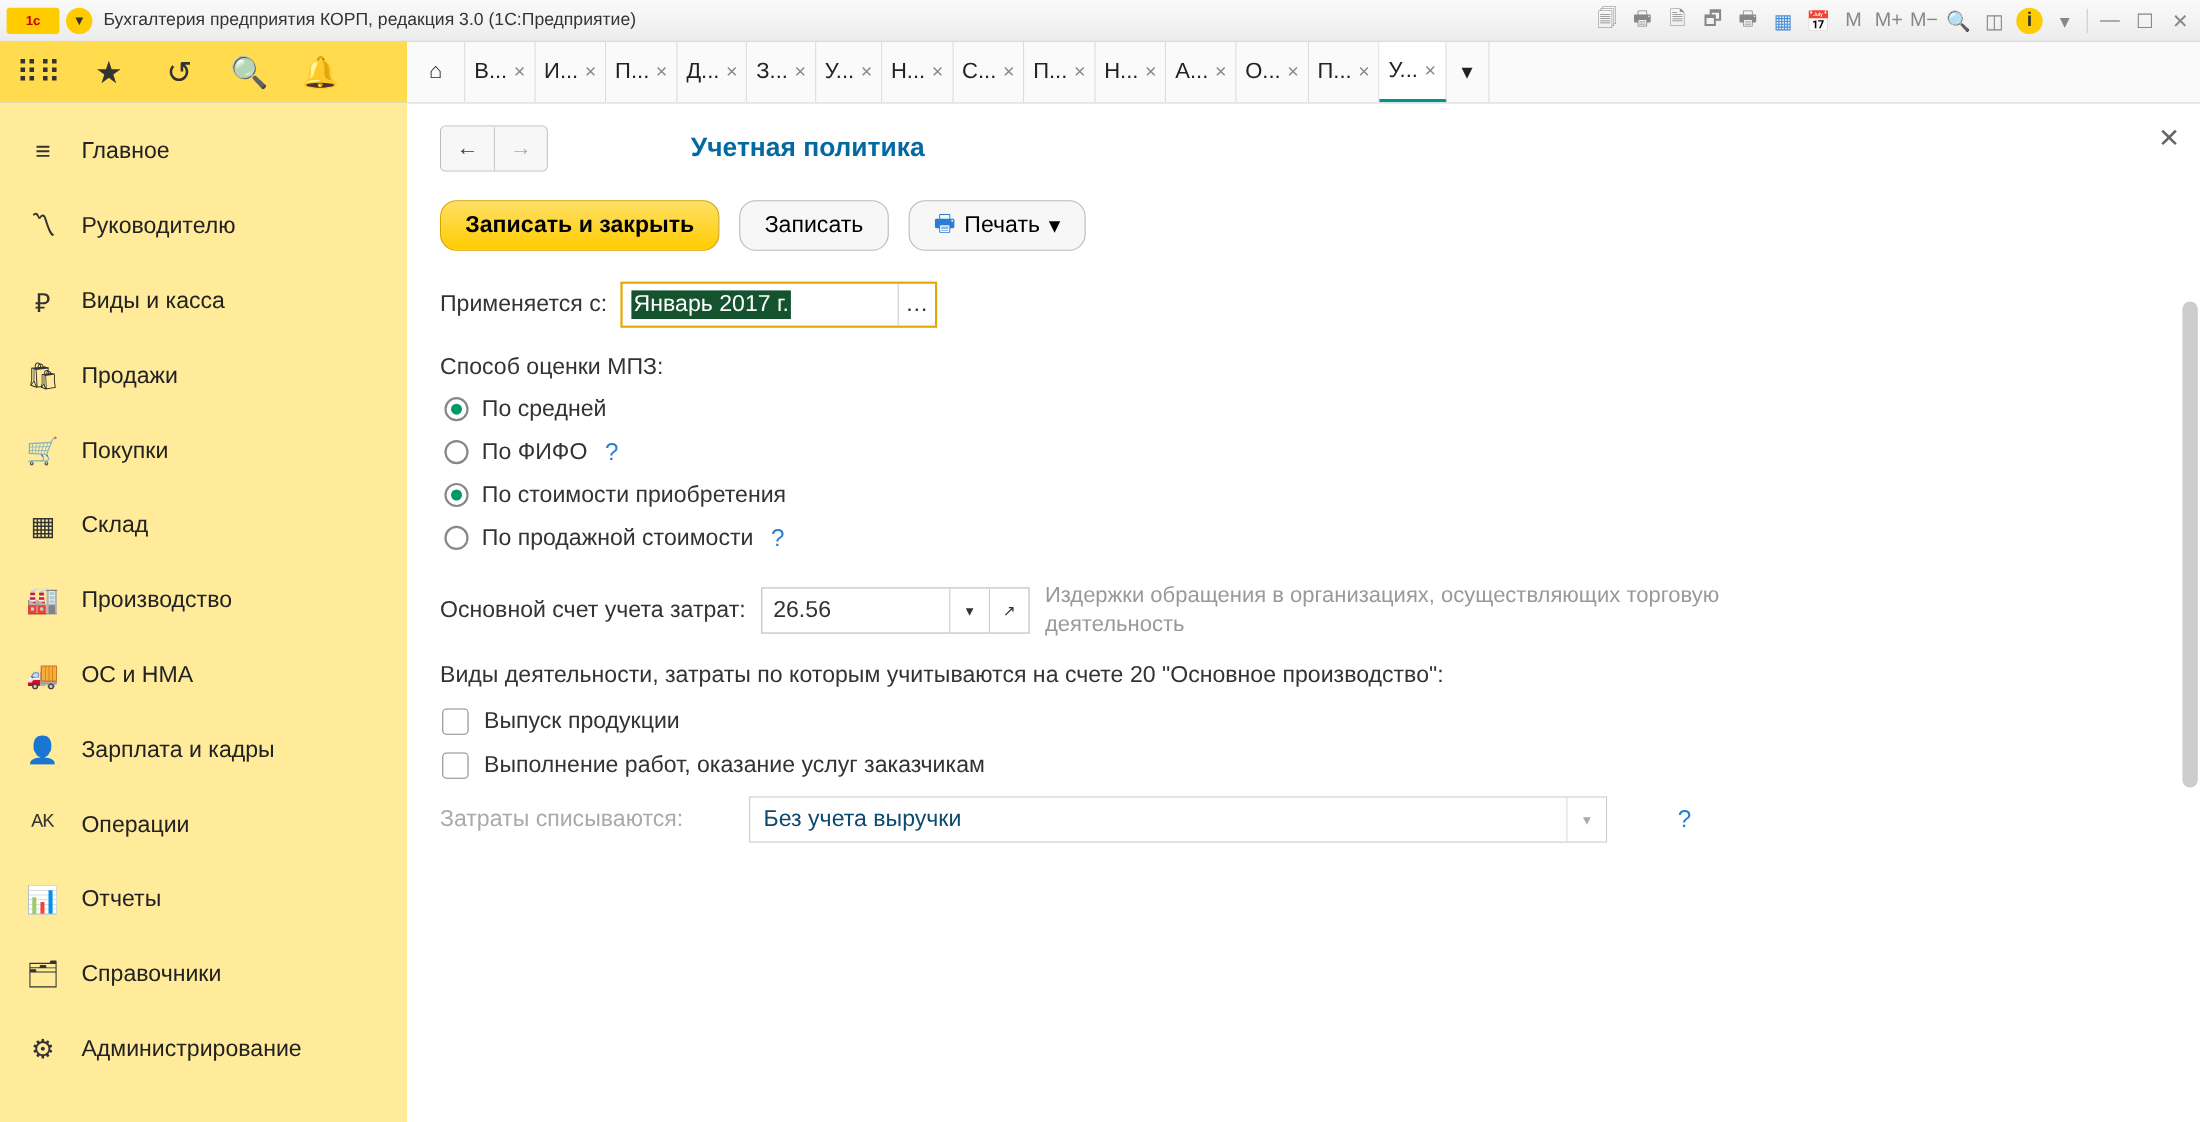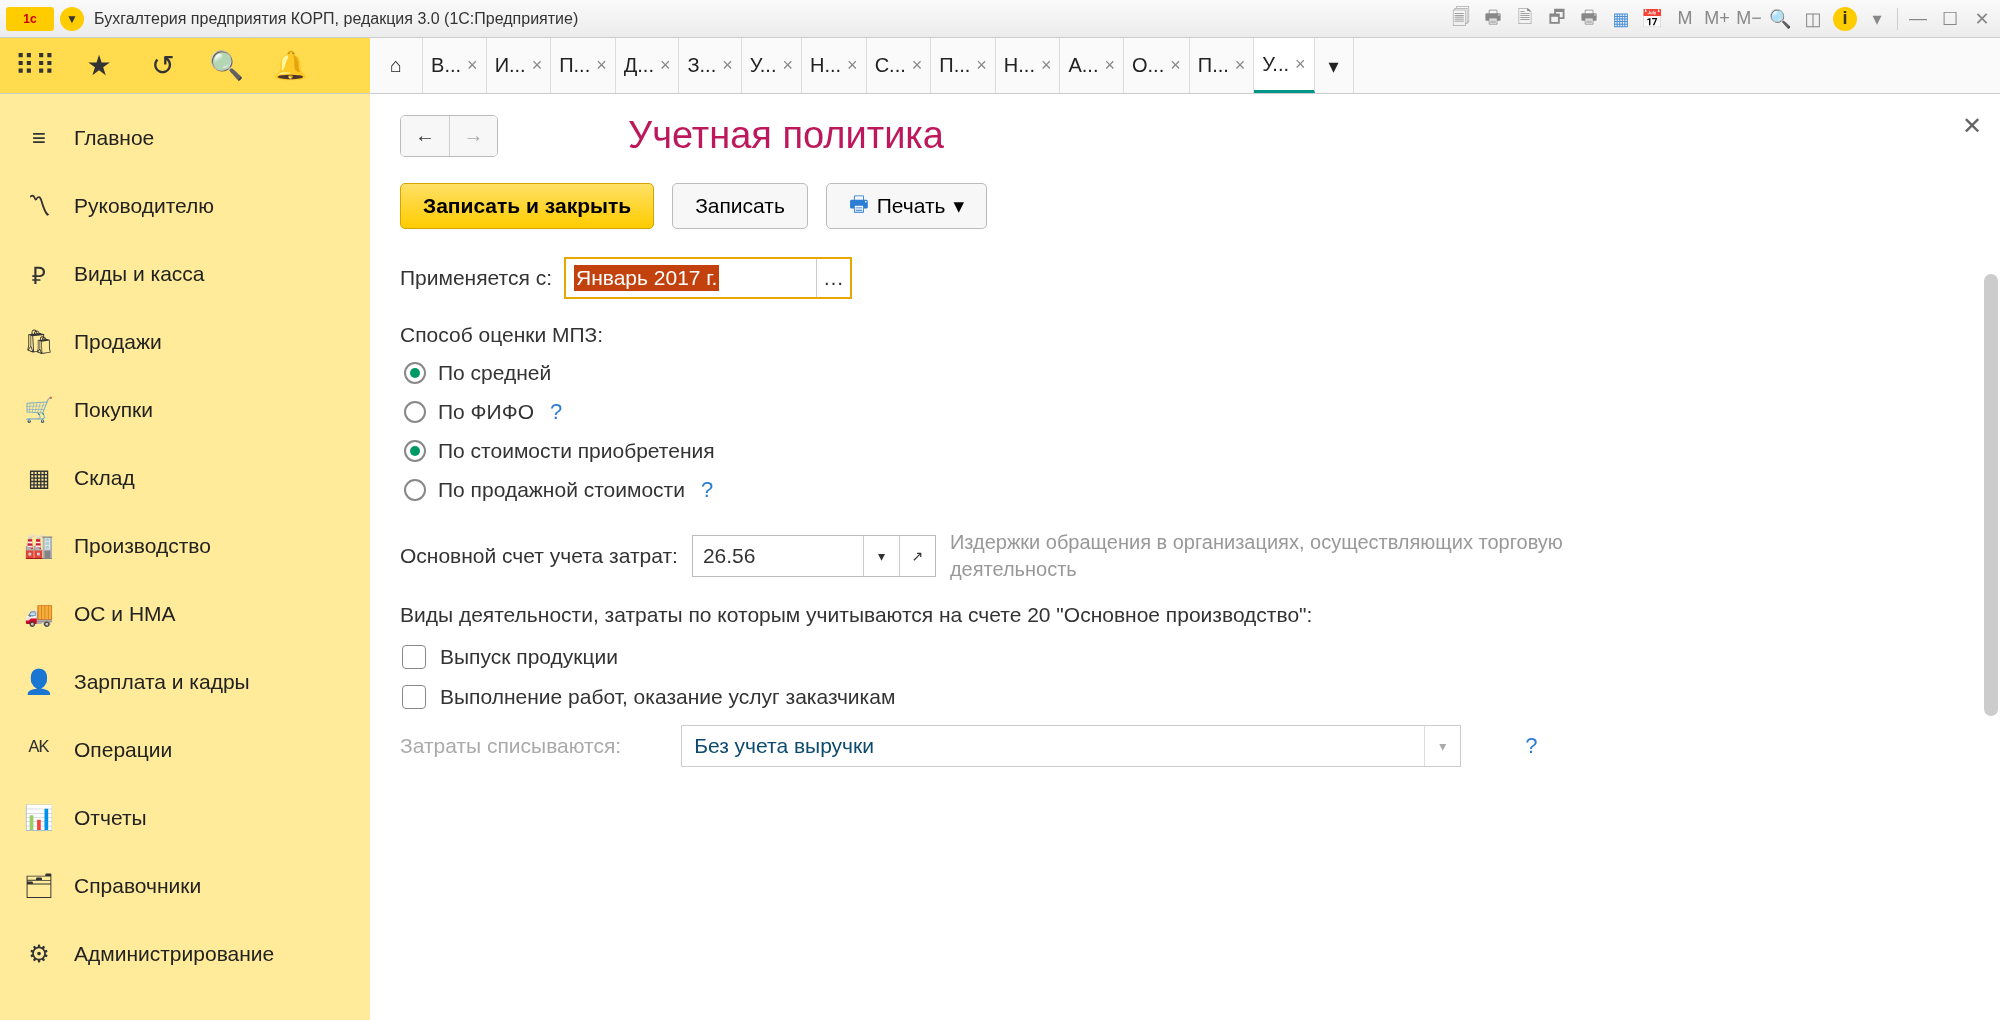--- a/index.html
+++ b/index.html
@@ -36,34 +36,34 @@
 .sidebar { width: 370px; background: #ffeb99; padding-top: 10px; overflow: hidden; }
 .side-item { display: flex; align-items: center; height: 68px; padding: 0 24px; gap: 20px; font-size: 21px; color: #222; cursor: pointer; }
 .side-item .sico { width: 30px; display: flex; align-items: center; justify-content: center; font-size: 24px; color: #333; }
 
 
 .main { flex: 1; padding: 20px 30px; position: relative; font-size: 21px; color: #333; }
 .main .page-head { display: flex; align-items: center; margin-bottom: 26px; }
 .nav-btns { display: flex; border: 1px solid #bbb; border-radius: 5px; overflow: hidden; margin-right: 130px; }
 .nav-btns button { width: 48px; height: 40px; background: #f7f7f7; border: none; font-size: 20px; cursor: pointer; color: #333; }
 .nav-btns button + button { border-left: 1px solid #ccc; color: #aaa; }
-.page-title { font-size: 38px; font-weight: normal; color: #be185d; }
+.page-title { font-size: 24px; font-weight: bold; color: #0369a1; }
 .close-x { position: absolute; top: 18px; right: 18px; font-size: 24px; color: #666; cursor: pointer; }
 
 .btn-row { display: flex; gap: 18px; margin-bottom: 28px; }
-.btn { height: 46px; padding: 0 22px; border: 1px solid #bbb; border-radius: 5px; background: #f7f7f7; font-size: 21px; cursor: pointer; display: flex; align-items: center; gap: 8px; }
+.btn { height: 46px; padding: 0 22px; border: 1px solid #bbb; border-radius: 15px; background: #f7f7f7; font-size: 21px; cursor: pointer; display: flex; align-items: center; gap: 8px; }
 .btn.primary { background: linear-gradient(#ffe066,#ffcc00); border-color: #d4a400; font-weight: bold; }
 .btn .prn-ico { color: #2b7cd3; }
 
 .form-row { display: flex; align-items: center; margin-bottom: 24px; gap: 12px; }
 .form-row .lbl { min-width: 0; text-align: right; }
 
 .date-field { display: flex; border: 2px solid #e6a800; height: 42px; }
 .date-field .val { width: 250px; padding: 0 8px; display: flex; align-items: center; }
-.date-field .val .sel { background: #c2410c; color: #fff; padding: 1px 2px; }
+.date-field .val .sel { background: #14532d; color: #fff; padding: 1px 2px; }
 .date-field .dots { width: 34px; border-left: 1px solid #ccc; display: flex; align-items: center; justify-content: center; cursor: pointer; }
 
 .section-lbl { margin-bottom: 14px; margin-top: 8px; }
 .radio-opt { display: flex; align-items: center; gap: 12px; margin-bottom: 14px; padding-left: 4px; }
 .radio { width: 22px; height: 22px; border: 2px solid #888; border-radius: 50%; display: flex; align-items: center; justify-content: center; }
 .radio.checked::after { content: ""; width: 10px; height: 10px; background: #009966; border-radius: 50%; }
 .help-q { color: #2b7cd3; font-size: 22px; margin-left: 4px; cursor: pointer; }
 
 .account-row { display: flex; align-items: center; gap: 14px; margin-top: 26px; margin-bottom: 20px; }
 .account-input { display: flex; border: 1px solid #bbb; height: 42px; }

